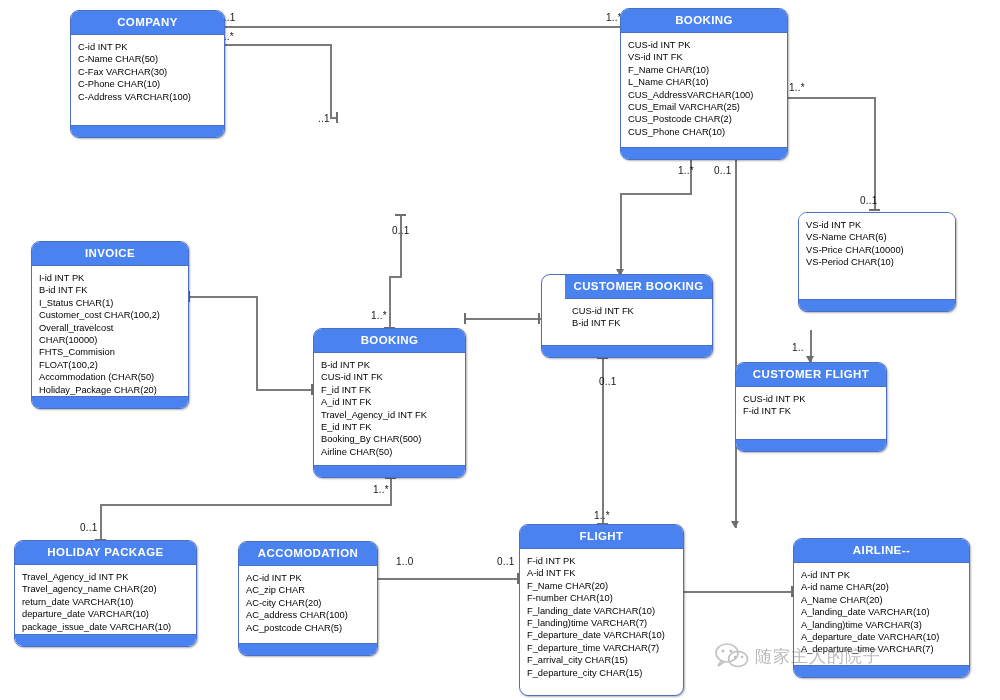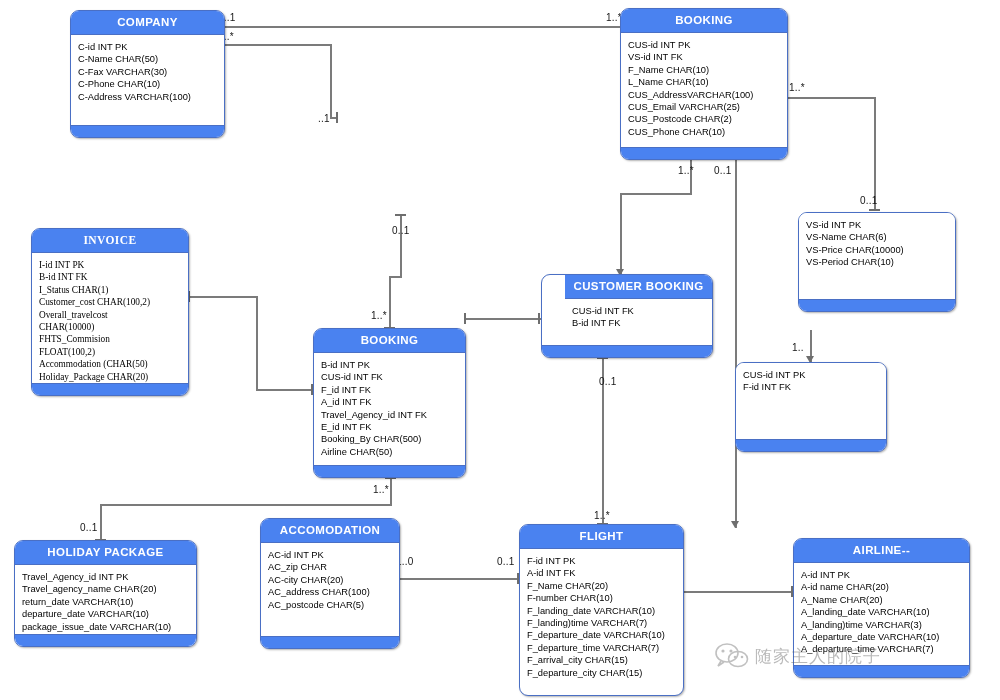--- a/index.html
+++ b/index.html
@@ -224,21 +224,21 @@
       <div>L_Name CHAR(10)</div>
       <div>CUS_AddressVARCHAR(100)</div>
       <div>CUS_Email VARCHAR(25)</div>
       <div>CUS_Postcode CHAR(2)</div>
       <div>CUS_Phone CHAR(10)</div>
     </div>
     <div class="foot"></div>
   </div>
 
 
-  <div class="entity" style="left:31px; top:228px; width:158px; height:168px;font-family:Liberation Serif, serif;">
+  <div class="entity" style="left:31px; top:241px; width:158px; height:168px;">
     <div class="title">INVOICE</div>
     <div class="attrs">
       <div>I-id INT PK</div>
       <div>B-id INT FK</div>
       <div>I_Status CHAR(1)</div>
       <div>Customer_cost CHAR(100,2)</div>
       <div>Overall_travelcost</div>
       <div>CHAR(10000)</div>
       <div>FHTS_Commision</div>
       <div>FLOAT(100,2)</div>
@@ -276,41 +276,42 @@
       <div>A_id INT FK</div>
       <div>Travel_Agency_id INT FK</div>
       <div>E_id INT FK</div>
       <div>Booking_By CHAR(500)</div>
       <div>Airline CHAR(50)</div>
     </div>
     <div class="foot"></div>
   </div>
 
   <div class="entity" style="left:735px; top:362px; width:152px; height:90px;">
+    <div class="title">CUSTOMER FLIGHT</div>
     <div class="attrs">
       <div>CUS-id INT PK</div>
       <div>F-id INT FK</div>
     </div>
     <div class="foot"></div>
   </div>
 
   <div class="entity" style="left:14px; top:540px; width:183px; height:107px;">
     <div class="title">HOLIDAY PACKAGE</div>
     <div class="attrs">
       <div>Travel_Agency_id INT PK</div>
       <div>Travel_agency_name CHAR(20)</div>
       <div>return_date VARCHAR(10)</div>
       <div>departure_date VARCHAR(10)</div>
       <div>package_issue_date VARCHAR(10)</div>
       <div>Package_expire_date VARCHAR(10)</div>
     </div>
     <div class="foot"></div>
   </div>
 
-  <div class="entity" style="left:238px; top:518px; width:140px; height:131px;margin-left:22px;">
+  <div class="entity" style="left:238px; top:541px; width:140px; height:115px;">
     <div class="title">ACCOMODATION</div>
     <div class="attrs">
       <div>AC-id INT PK</div>
       <div>AC_zip CHAR</div>
       <div>AC-city CHAR(20)</div>
       <div>AC_address CHAR(100)</div>
       <div>AC_postcode CHAR(5)</div>
     </div>
     <div class="foot"></div>
   </div>

